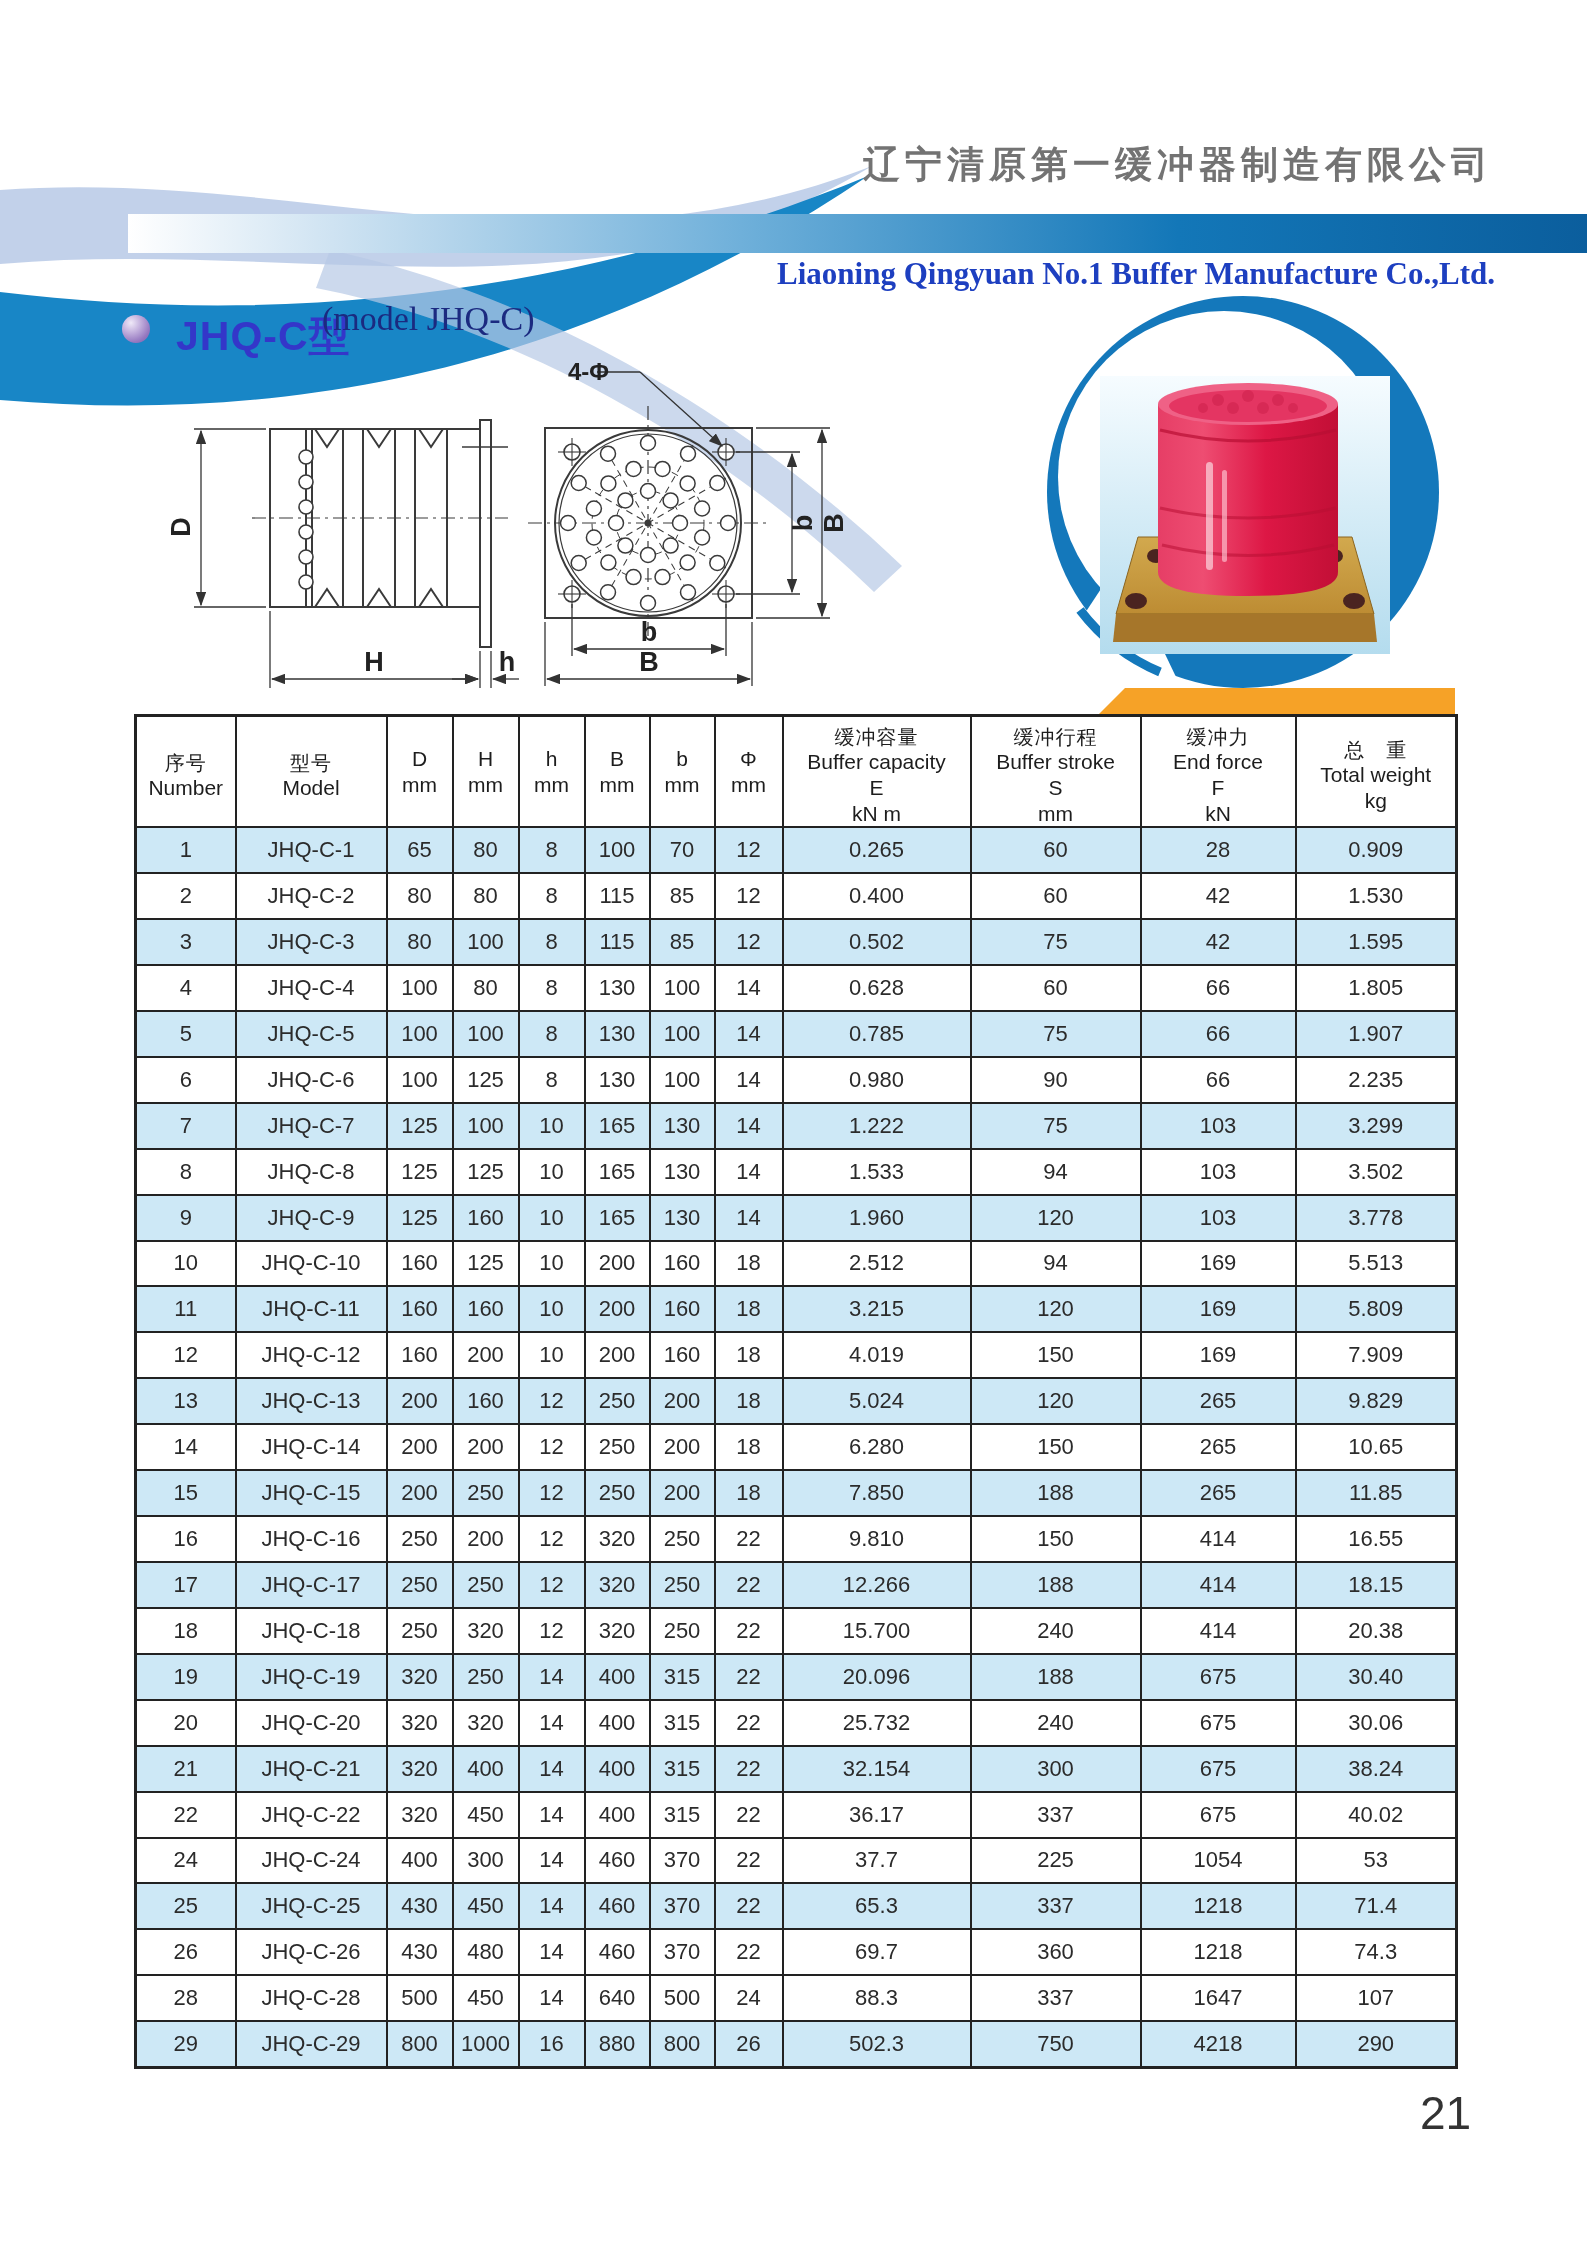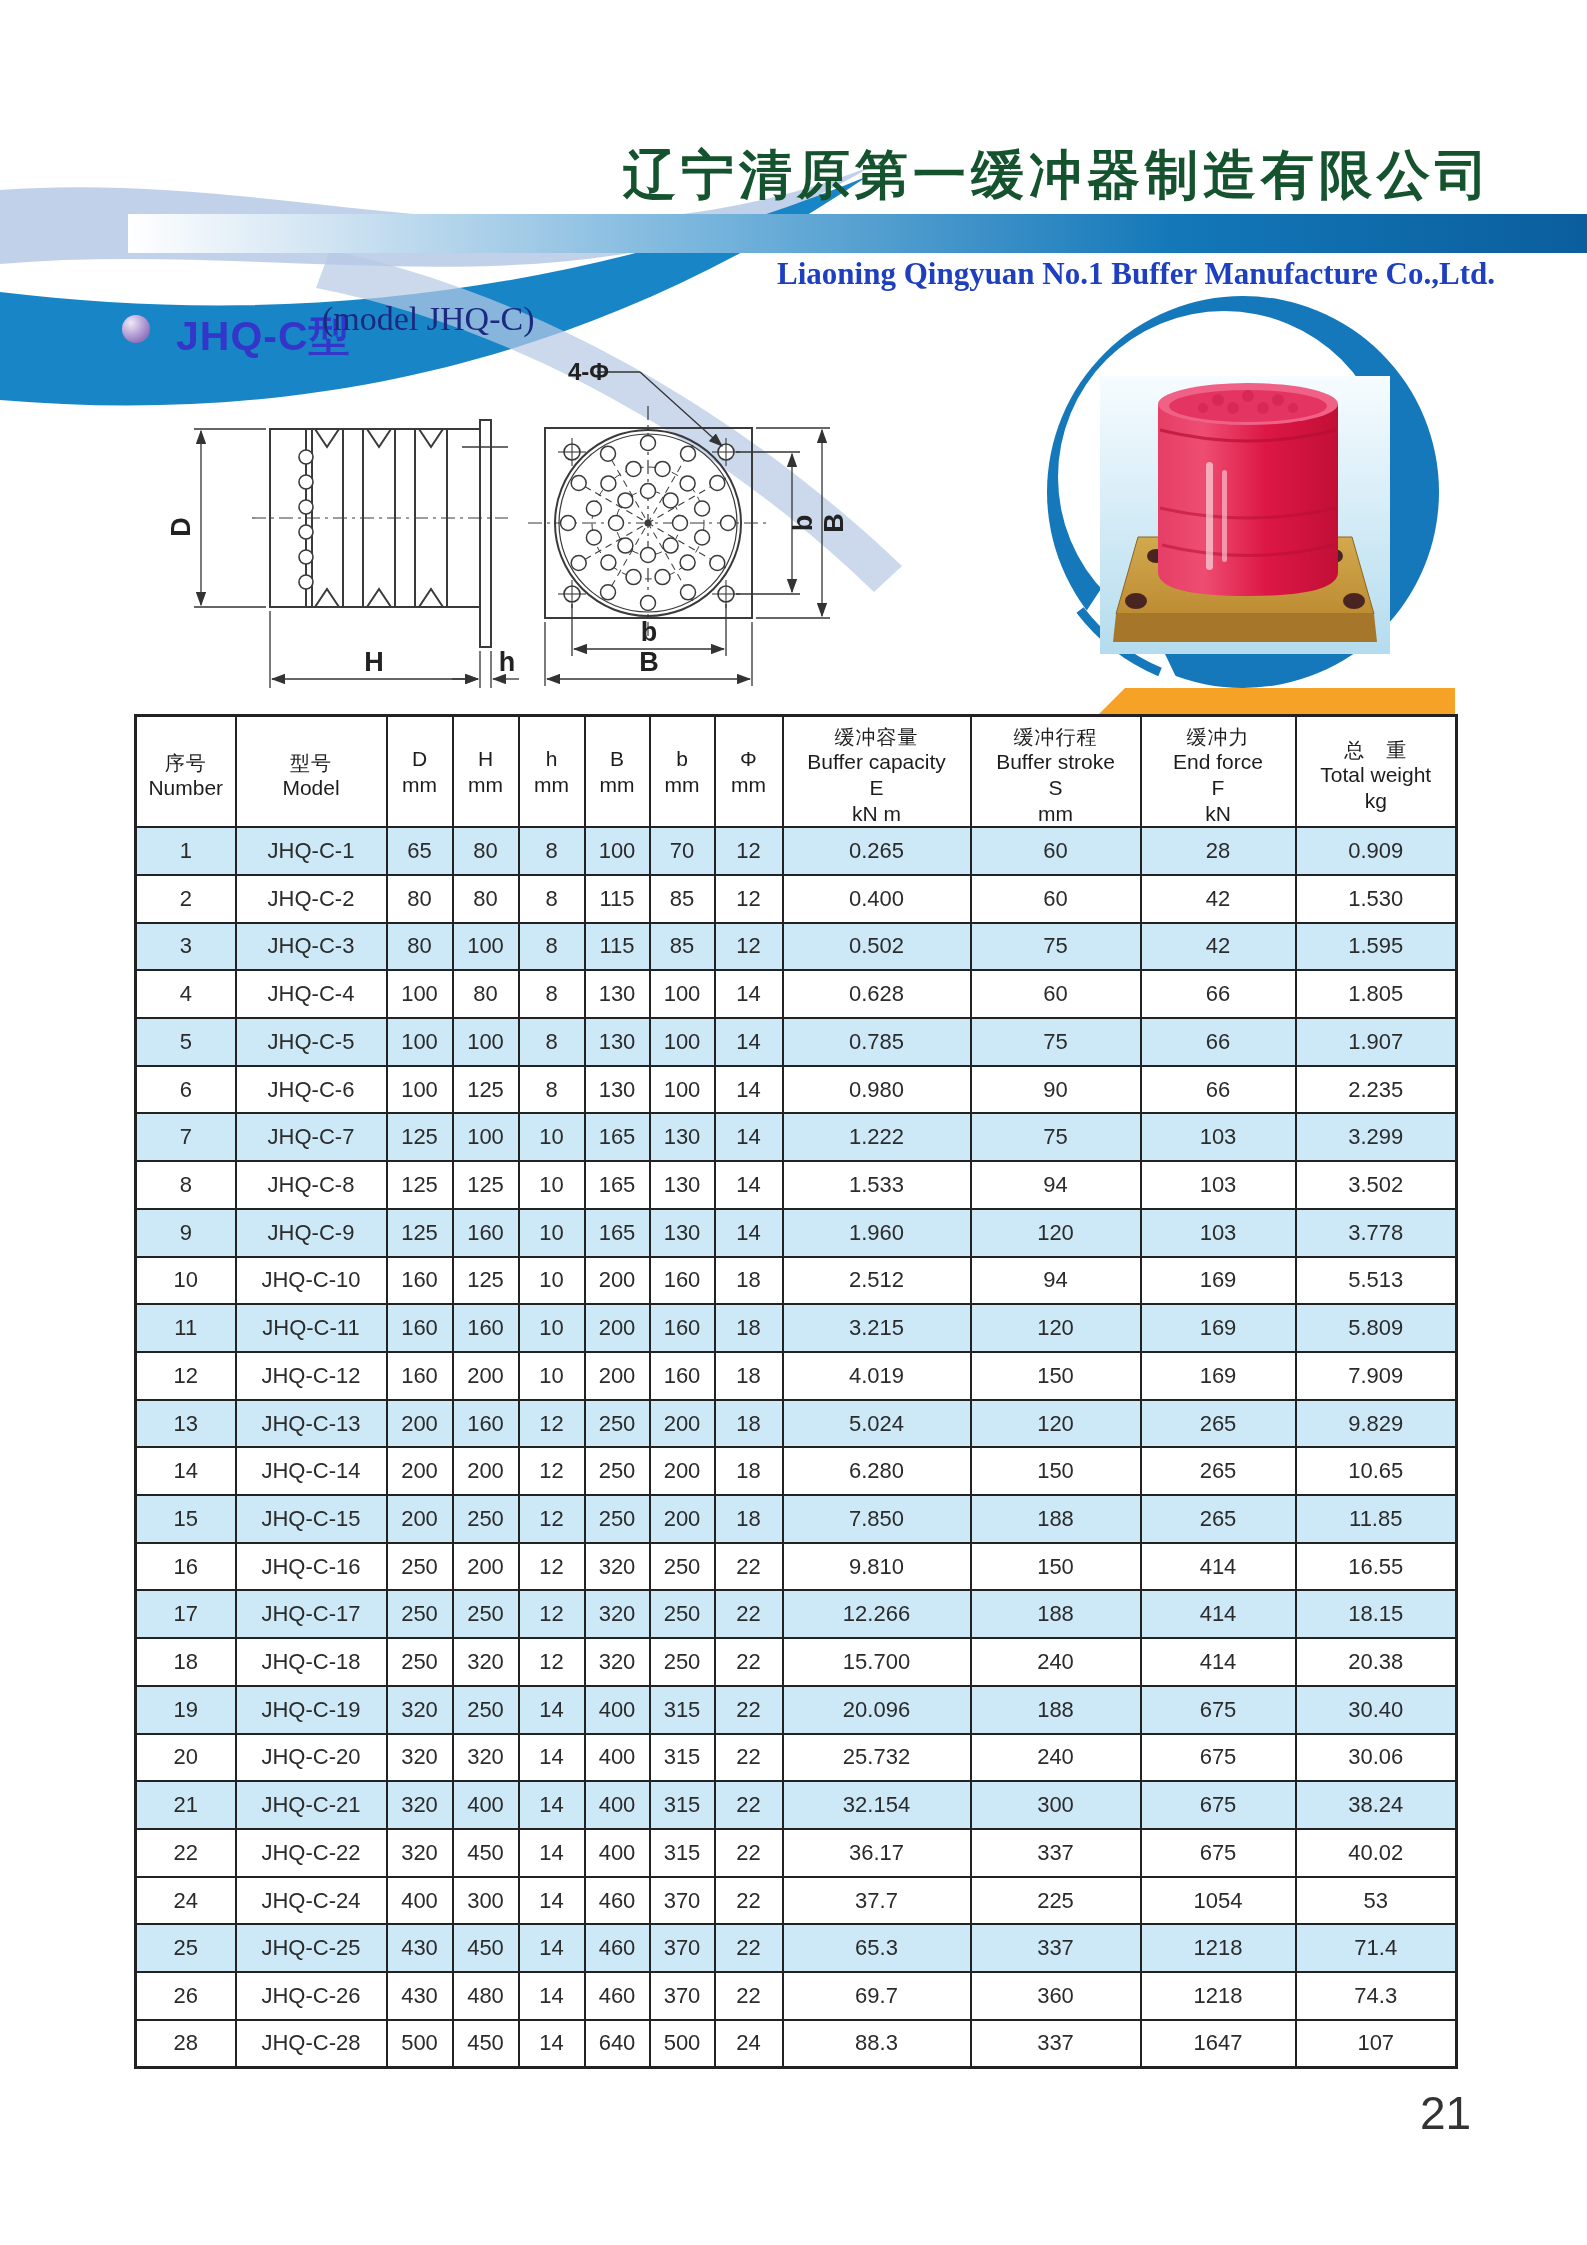--- a/index.html
+++ b/index.html
@@ -9,21 +9,21 @@
     --ink:#2b2b2b;
     --line:#222;
   }
   html,body{margin:0;padding:0;background:#e9e9e9;}
   .page{position:relative;width:1587px;height:2245px;background:#ffffff;overflow:hidden;
         font-family:"Liberation Sans", sans-serif;}
   .abs{position:absolute;}
 
   
   .company-zh{position:absolute;top:140px;right:94px;font-family:"Liberation Serif",serif;
-     font-weight:700;font-size:53px;letter-spacing:5px;color:#14532d;white-space:nowrap;text-align:center;}
+     font-weight:700;font-size:37px;letter-spacing:5px;color:#737373;white-space:nowrap;text-align:center;}
   .company-en{position:absolute;top:256px;right:92px;font-family:"Liberation Serif",serif;
      font-weight:700;font-size:31px;color:#1d3fc0;white-space:nowrap;}
   .band{position:absolute;left:128px;top:214px;width:1459px;height:39px;
      background:linear-gradient(90deg,#ffffff 0%,#cfe3f2 14%,#6fb0da 42%,#1377b8 72%,#0b5e9d 100%);}
 
   
   .bullet{position:absolute;left:122px;top:315px;width:28px;height:28px;border-radius:50%;
      background:radial-gradient(circle at 32% 28%, #efe9f8 0%, #c3b0dd 35%, #9578c0 70%, #7a5baa 100%);}
   .title-zh{position:absolute;left:176px;top:309px;font-size:41px;font-weight:700;color:#3436c9;
      letter-spacing:1px;}
@@ -708,17 +708,31 @@
           <td>450</td>
           <td>14</td>
           <td>640</td>
           <td>500</td>
           <td>24</td>
           <td>88.3</td>
           <td>337</td>
           <td>1647</td>
           <td>107</td>
         </tr>
+        <tr class="alt">
+          <td>29</td>
+          <td>JHQ-C-29</td>
+          <td>800</td>
+          <td>1000</td>
+          <td>16</td>
+          <td>880</td>
+          <td>800</td>
+          <td>26</td>
+          <td>502.3</td>
+          <td>750</td>
+          <td>4218</td>
+          <td>290</td>
+        </tr>
       </tbody>
   </table>
 
   <div class="page-number">21</div>
 </div>
 
 </body></html>

